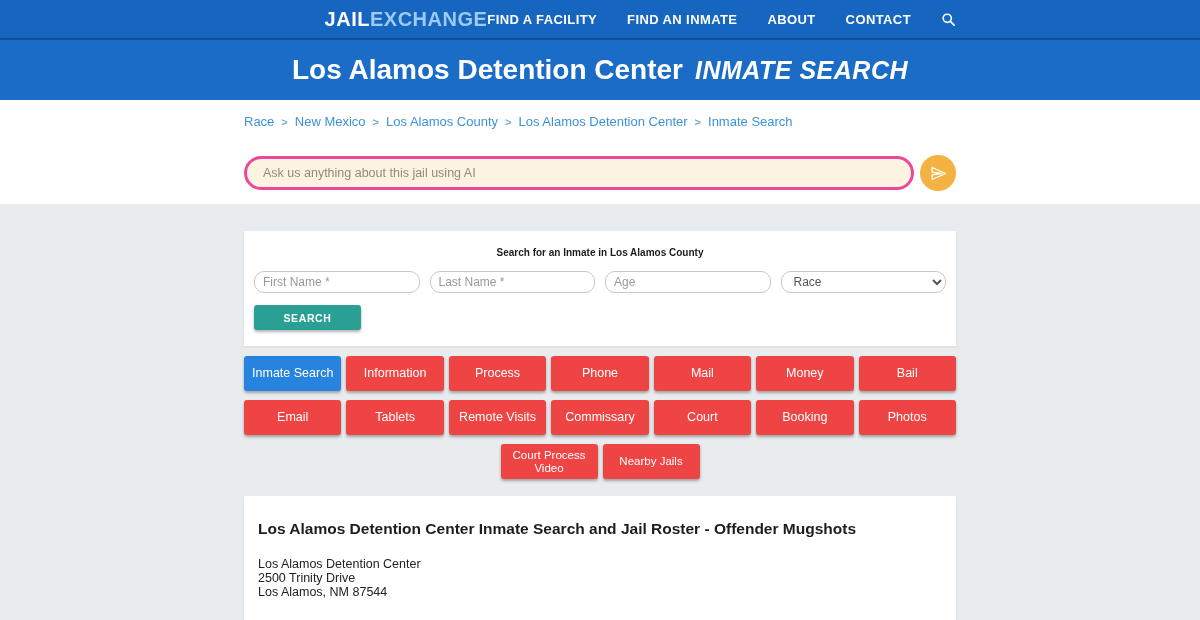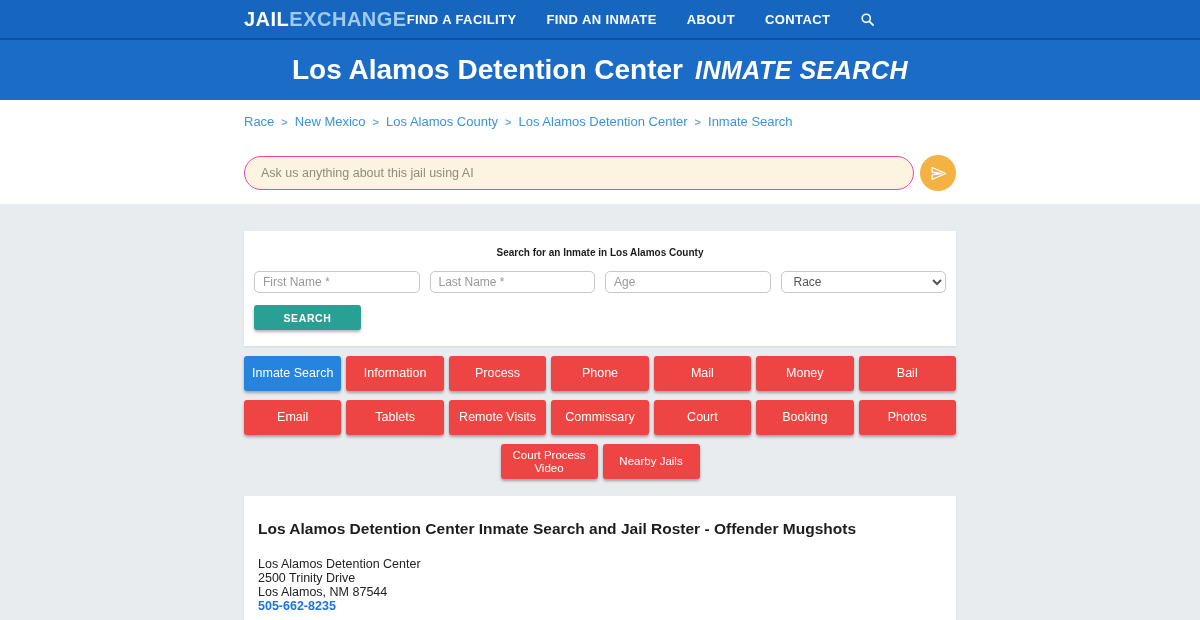--- a/index.html
+++ b/index.html
@@ -2,54 +2,54 @@
 <html><head>
 <meta charset="utf-8">
 <style>
   * { margin:0; padding:0; box-sizing:border-box; }
   html,body { width:1200px; height:620px; overflow:hidden; }
   body { font-family:"Liberation Sans", sans-serif; background:#e9ecee; }
   .container { width:712px; margin:0 auto; }
 
   
   .topbar { background:#1666c0; height:38px; }
-  .topbar .container { height:38px; display:flex; align-items:center; justify-content:flex-start; }
+  .topbar .container { height:38px; display:flex; align-items:center; justify-content:flex-end; }
   .logo { font-size:20px; font-weight:bold; letter-spacing:.5px; cursor:pointer; }
   .logo .lg1 { color:#ffffff; }
   .logo .lg2 { color:#9ec9f0; font-weight:bold; }
   .nav { display:flex; align-items:center; gap:30px; }
   .nav a { color:#ffffff; font-size:13px; font-weight:600; letter-spacing:.4px; text-decoration:none; }
   .nav .mag { display:flex; align-items:center; cursor:pointer; }
 
   
   .banner { background:#1b6cc6; height:62px; border-top:2px solid #0d4fa0; }
   .banner .container { height:60px; display:flex; align-items:center; justify-content:center; }
   .banner-title { color:#fff; font-size:28px; font-weight:bold; }
   .banner-sub { color:#fff; font-size:25px; font-weight:600; font-style:italic; margin-left:12px; letter-spacing:.5px; }
 
   
   .whitestrip { background:#ffffff; padding:14px 0 13px 0; }
   .crumbs { font-size:13px; display:flex; align-items:center; gap:7px; flex-wrap:nowrap; }
   .crumbs a { color:#3d92dc; text-decoration:none; }
   .crumbs .sep { color:#74a9d8; font-size:11px; font-weight:bold; }
   .aibar { margin-top:26px; display:flex; align-items:center; gap:6px; }
-  .aibar input { flex:1; height:34px; border-radius:17px; background:#fdf3e1; border:1px solid #ec4899;
+  .aibar input { flex:1; height:34px; border-radius:17px; background:#fdf3e1; border:3px solid #ec4899;
                  padding:0 16px; font-size:12.5px; color:#555; font-family:"Liberation Sans",sans-serif; outline:none; }
   .aibar input::placeholder { color:#908c7e; }
   .sendbtn { width:36px; height:36px; border-radius:50%; background:#f3b242; border:none; display:flex;
              align-items:center; justify-content:center; cursor:pointer; flex:0 0 auto; }
 
   
   .grayzone { padding-top:27px; }
 
   .formcard { background:#fff; padding:16px 10px 16px 10px; box-shadow:0 1px 2px rgba(0,0,0,.08); }
   .formcard h2 { text-align:center; font-size:10px; font-weight:bold; color:#1d1d1d; margin-bottom:13px; }
   .fieldrow { display:flex; gap:10px; }
   .fieldrow .field, .fieldrow select {
-      flex:1; height:22px; border:1px solid #c8c8c8; border-radius:5px; padding:0 8px;
+      flex:1; height:22px; border:1px solid #c8c8c8; border-radius:10px; padding:0 8px;
       font-size:12px; color:#555; background:#fff; font-family:"Liberation Sans",sans-serif; outline:none; min-width:0; }
   .fieldrow .field::placeholder { color:#999; }
   .searchbtn { margin-top:12px; width:107px; height:25px; background:#2aa095; color:#fff; border:none;
                border-radius:3px; font-size:10.5px; font-weight:bold; letter-spacing:.6px; cursor:pointer;
                box-shadow:0 2px 3px rgba(0,0,0,.3); font-family:"Liberation Sans",sans-serif; }
 
   .btngrid { margin-top:10px; }
   .btnrow { display:flex; gap:5px; margin-bottom:9px; }
   .btnrow.center { justify-content:center; }
   .jbtn { flex:1; height:35px; background:#ef4444; color:#fff; font-size:12.5px; display:flex;
@@ -161,18 +161,17 @@
         <div class="jbtn">Nearby Jails</div>
       </div>
     </div>
 
     <div class="infocard">
       <h1>Los Alamos Detention Center Inmate Search and Jail Roster - Offender Mugshots</h1>
       <div class="addr">
         <div>Los Alamos Detention Center</div>
         <div>2500 Trinity Drive</div>
         <div>Los Alamos, NM 87544</div>
-        <div><a href="#">505-662-8235</a></div>
       </div>
     </div>
 
   </div>
 </div>
 
 </body></html>

